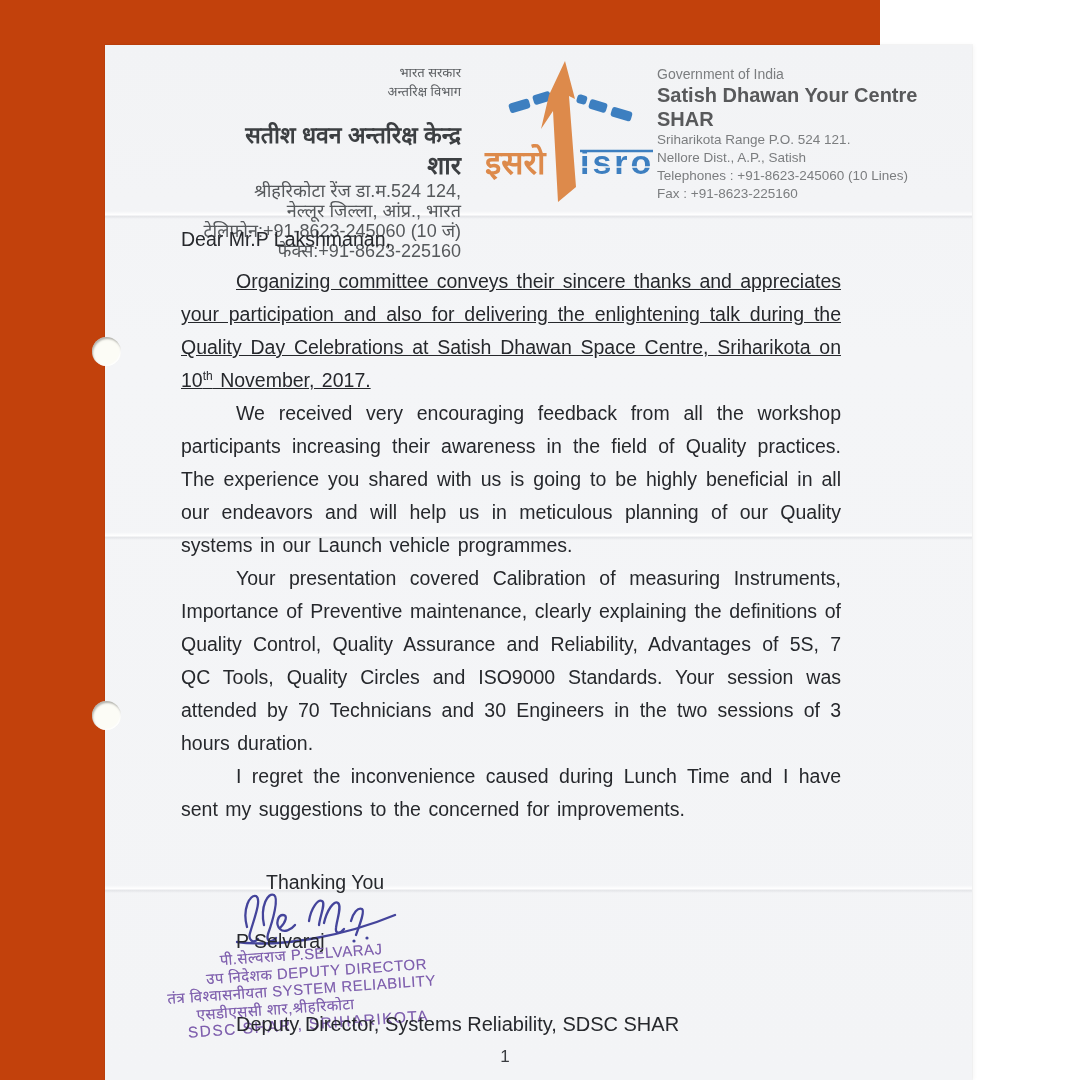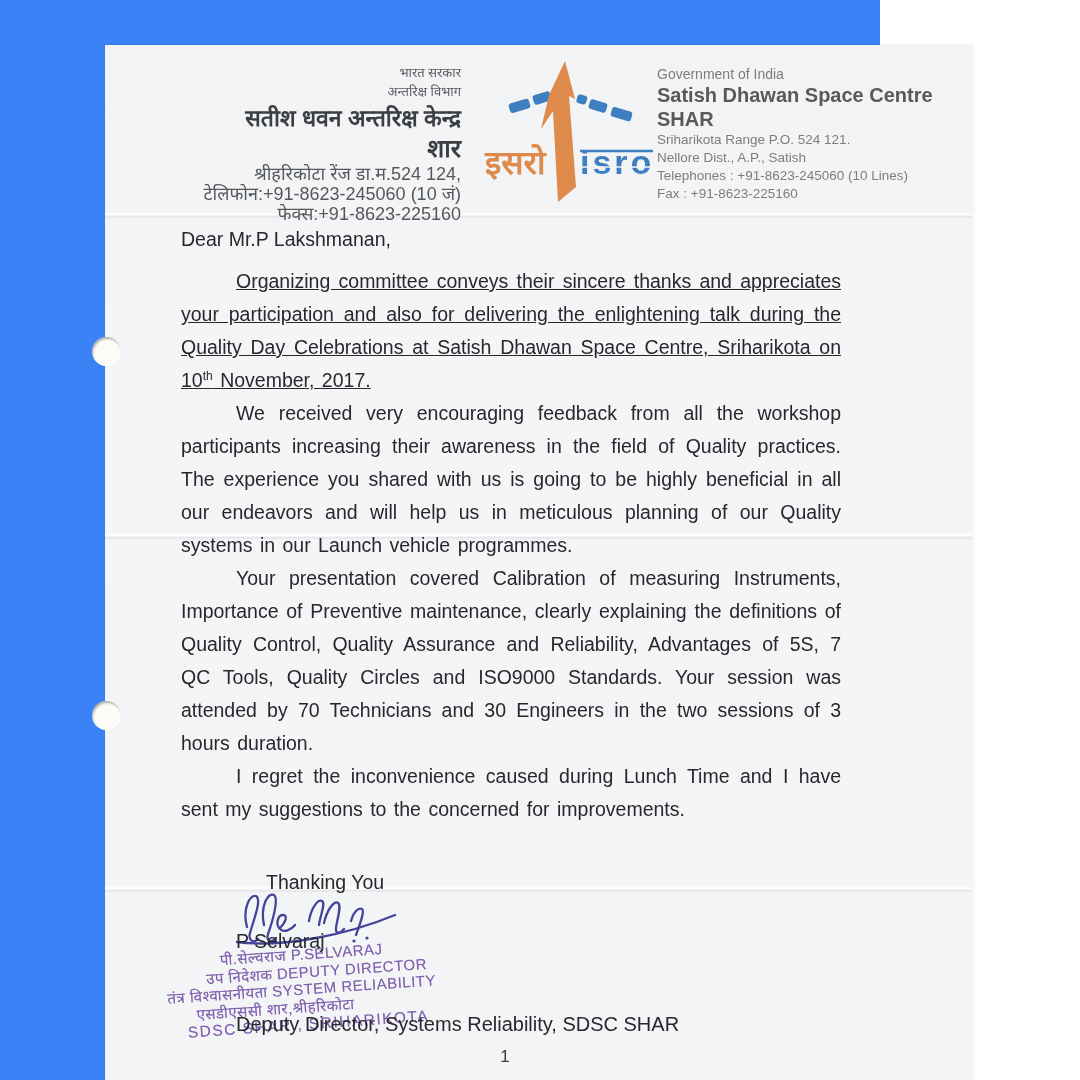--- a/index.html
+++ b/index.html
@@ -1,19 +1,19 @@
 <!DOCTYPE html>
 <html><head>
 <meta charset="utf-8">
 <style>
   * { margin: 0; padding: 0; box-sizing: border-box; }
   html, body { width: 1080px; height: 1080px; background: #ffffff; overflow: hidden; }
   body { font-family: "Liberation Sans", "DejaVu Sans", sans-serif; }
 
-  .canvas { position: relative; width: 880px; height: 1080px; background: #3b82f6; }
+  .canvas { position: relative; width: 880px; height: 1080px; background: #c2410c; }
 
   .paper {
     position: absolute; left: 105px; top: 45px; width: 867px; height: 1035px;
     background: linear-gradient(180deg, #f2f3f5 0%, #f4f5f7 30%, #f3f4f6 100%);
     box-shadow: 0 0 0 1px rgba(0,0,0,0.03), 2px 0 4px rgba(0,0,0,0.04);
   }
 
   
   .crease {
     position: absolute; left: 0; width: 100%; height: 8px; pointer-events: none;
@@ -23,21 +23,21 @@
   
   .hole {
     position: absolute; left: -13px; width: 29px; height: 29px; border-radius: 50%;
     background: #fcfcf6;
     box-shadow: inset 1px 2px 2px rgba(120,120,115,0.55), inset -1px -1px 1px rgba(255,255,255,0.9);
   }
 
   
   .lh-hindi { position: absolute; left: 60px; top: 18px; width: 296px; text-align: right; color: #4c4f52; }
   .lh-hindi .sm   { font-size: 13px; line-height: 19px; color: #5a5d60; }
-  .lh-hindi .big  { font-size: 23px; line-height: 29px; font-weight: bold; color: #3c3f42; margin-top: 3px; }
+  .lh-hindi .big  { font-size: 23px; line-height: 29px; font-weight: bold; color: #3c3f42; margin-top: 20px; }
   .lh-hindi .big2 { font-size: 25px; line-height: 31px; font-weight: bold; color: #3c3f42; }
   .lh-hindi .ad   { font-size: 18px; line-height: 20px; color: #55585b; }
 
   .lh-logo { position: absolute; left: 372px; top: 10px; width: 192px; height: 158px; }
 
   .lh-eng { position: absolute; left: 552px; top: 20px; width: 300px; text-align: left; }
   .lh-eng .sm  { font-size: 14px; line-height: 18px; color: #7b7d7f; }
   .lh-eng .big { font-size: 20px; line-height: 24px; font-weight: bold; color: #58595b; }
   .lh-eng .ad  { font-size: 13.5px; line-height: 18px; color: #7b7d7f; }
 
@@ -86,20 +86,21 @@
 
     <div class="hole" style="top:292px"></div>
     <div class="hole" style="top:656px"></div>
 
     <div class="lh-hindi">
       <div class="sm">भारत सरकार</div>
       <div class="sm">अन्तरिक्ष विभाग</div>
       <div class="big">सतीश धवन अन्तरिक्ष केन्द्र</div>
       <div class="big2">शार</div>
       <div class="ad">श्रीहरिकोटा रेंज डा.म.524 124,</div>
+      <div class="ad">नेल्लूर जिल्ला, आंप्र., भारत</div>
       <div class="ad">टेलिफोन:+91-8623-245060 (10 जं)</div>
       <div class="ad">फेक्स:+91-8623-225160</div>
     </div>
 
     <div class="lh-logo">
       <svg width="192" height="158" viewBox="0 0 192 158">
 
         <g fill="#3d7fc0">
           <rect x="32" y="46" width="21" height="10" rx="3" transform="rotate(-17 42 51)"></rect>
           <rect x="56" y="38" width="18" height="10" rx="3" transform="rotate(-17 65 43)"></rect>
@@ -114,21 +115,21 @@
 
         <text x="8" y="119" font-size="33" font-weight="bold" fill="#dd8a4b">इसरो</text>
         <text x="103" y="119" font-size="34" font-weight="bold" letter-spacing="3" fill="#3d7fc0">isro</text>
         <line x1="103" y1="96" x2="176" y2="96" stroke="#3d7fc0" stroke-width="2.5"></line>
         <line x1="103" y1="112" x2="176" y2="112" stroke="#f3f4f6" stroke-width="1.5"></line>
       </svg>
     </div>
 
     <div class="lh-eng">
       <div class="sm">Government of India</div>
-      <div class="big">Satish Dhawan Space Centre</div>
+      <div class="big">Satish Dhawan Your Centre</div>
       <div class="big">SHAR</div>
       <div class="ad">Sriharikota Range P.O. 524 121.</div>
       <div class="ad">Nellore Dist., A.P., Satish</div>
       <div class="ad">Telephones : +91-8623-245060 (10 Lines)</div>
       <div class="ad">Fax : +91-8623-225160</div>
     </div>
 
     <div class="letter-body">
       <div class="salutation">Dear Mr.P Lakshmanan,</div>
       <p class="para first"><span>Organizing committee conveys their sincere thanks and appreciates your participation and also for delivering the enlightening talk  during the Quality Day Celebrations at Satish Dhawan Space Centre, Sriharikota  on 10</span><sup>th</sup><span> November, 2017.</span></p>

